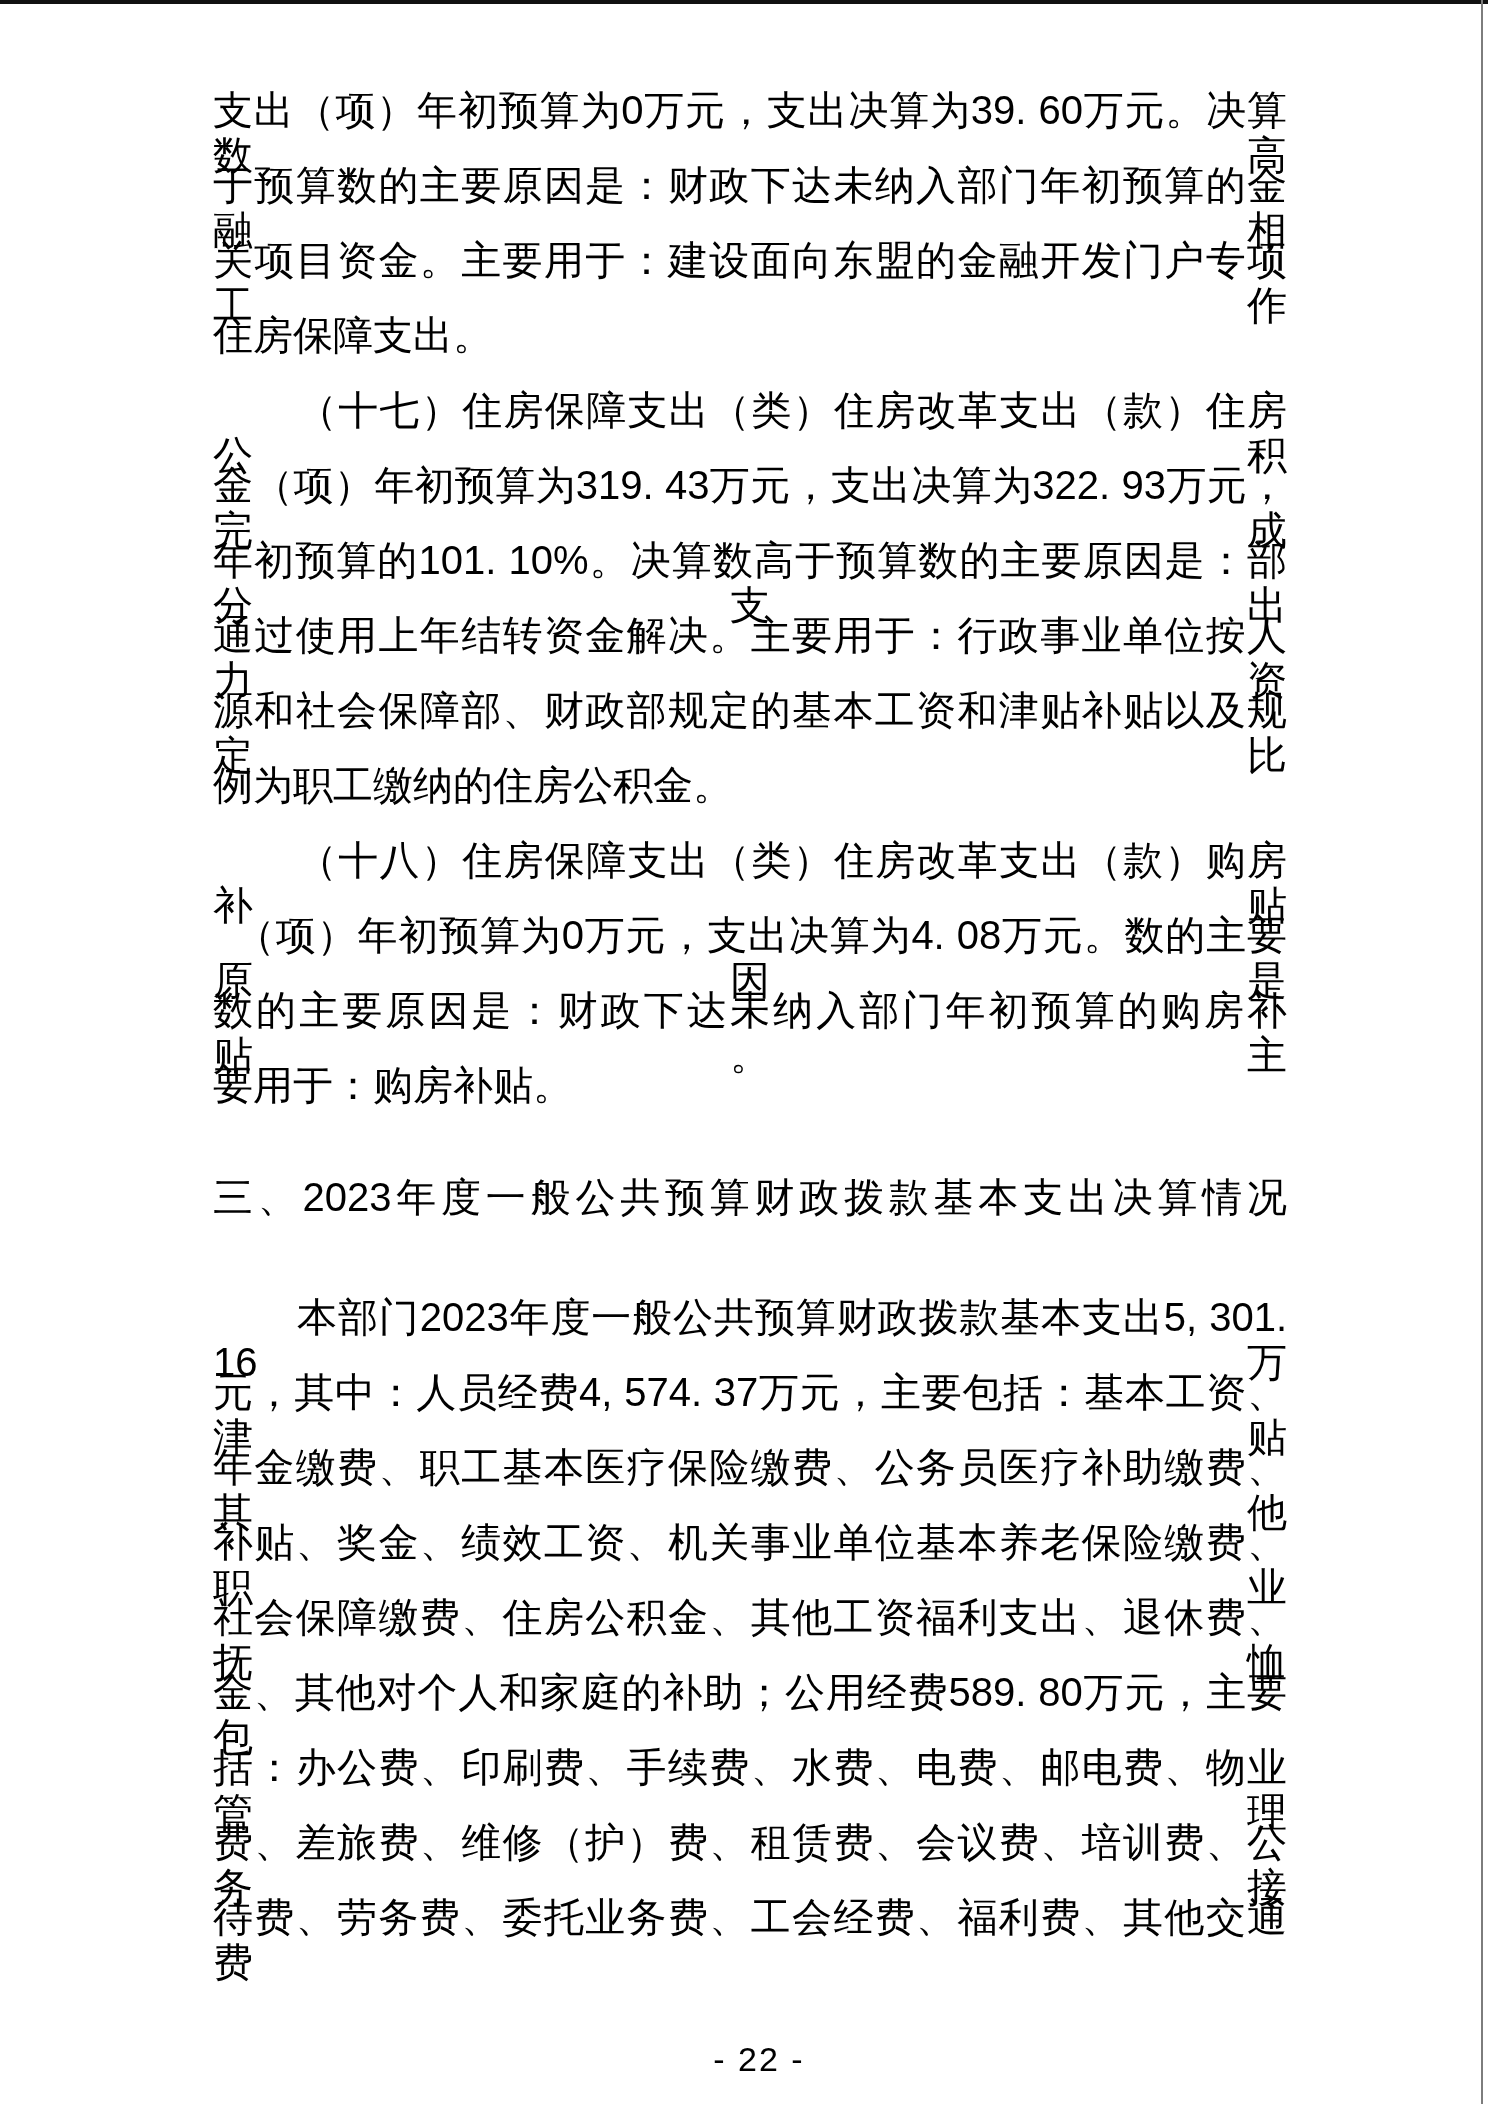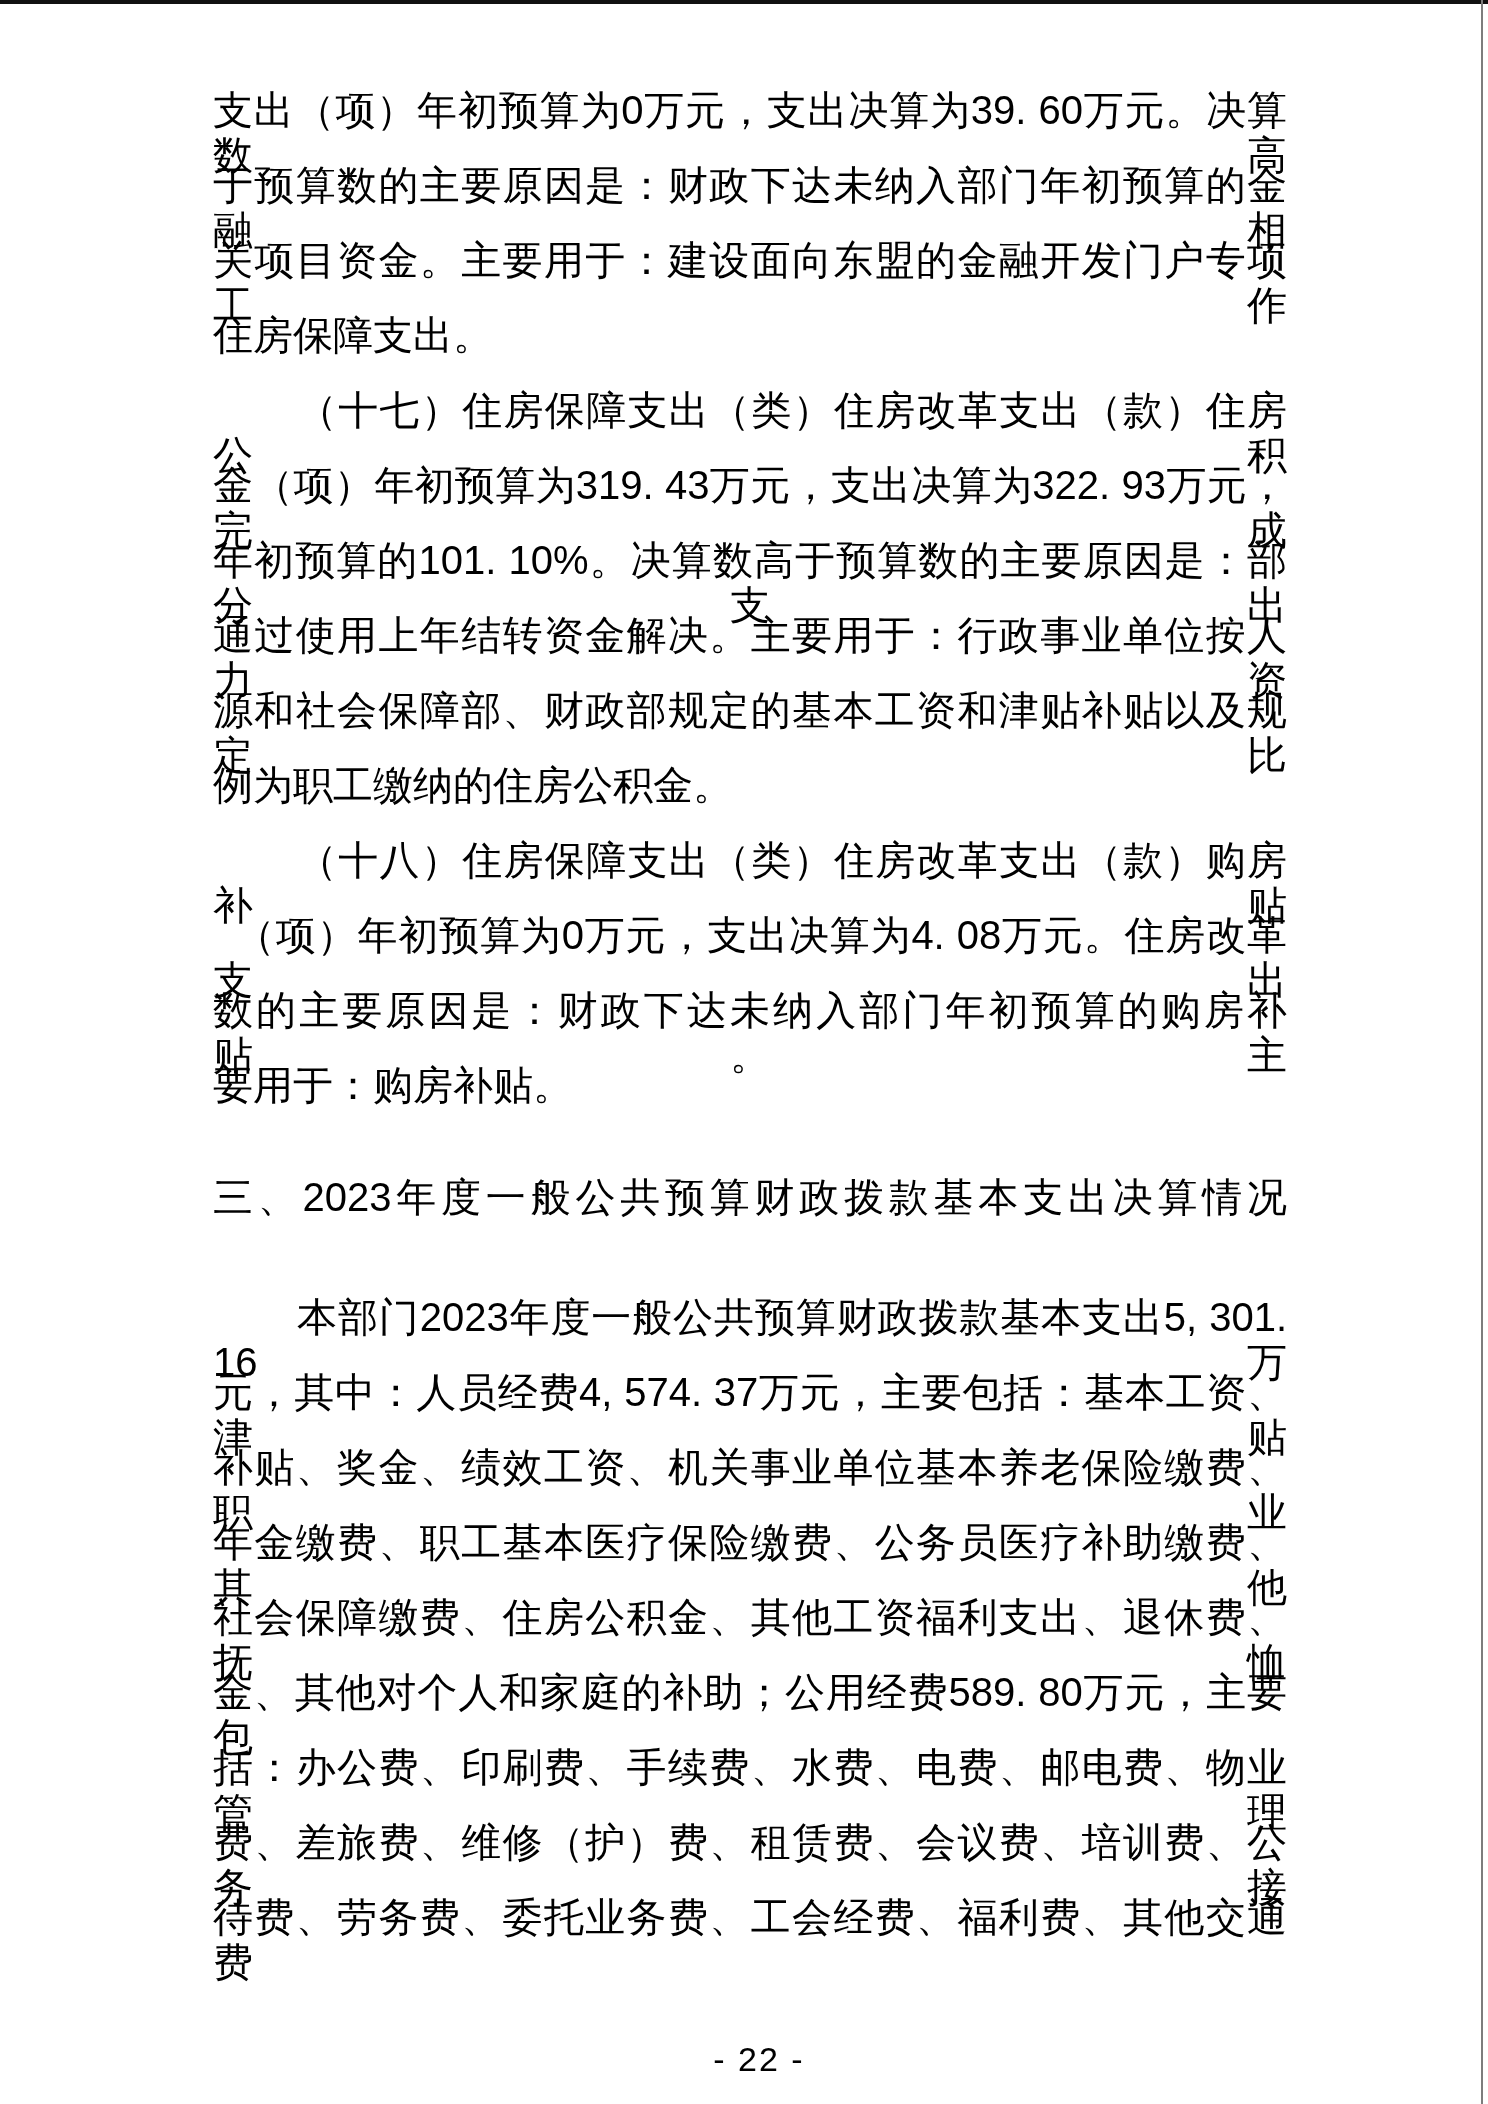--- a/index.html
+++ b/index.html
@@ -81,28 +81,28 @@
     <div class="line">于预算数的主要原因是：财政下达未纳入部门年初预算的金融相</div>
     <div class="line">关项目资金。主要用于：建设面向东盟的金融开发门户专项工作</div>
     <div class="line para-end">住房保障支出。</div>
     <div class="line para-start">（十七）住房保障支出（类）住房改革支出（款）住房公积</div>
     <div class="line">金（项）年初预算为319. 43万元，支出决算为322. 93万元，完成</div>
     <div class="line">年初预算的101. 10%。决算数高于预算数的主要原因是：部分支出</div>
     <div class="line">通过使用上年结转资金解决。主要用于：行政事业单位按人力资</div>
     <div class="line">源和社会保障部、财政部规定的基本工资和津贴补贴以及规定比</div>
     <div class="line para-end">例为职工缴纳的住房公积金。</div>
     <div class="line para-start">（十八）住房保障支出（类）住房改革支出（款）购房补贴</div>
-    <div class="line half-indent">（项）年初预算为0万元，支出决算为4. 08万元。住房改革支出</div>
+    <div class="line half-indent">（项）年初预算为0万元，支出决算为4. 08万元。数的主要原因是</div>
     <div class="line">数的主要原因是：财政下达未纳入部门年初预算的购房补贴。主</div>
     <div class="line para-end">要用于：购房补贴。</div>
     <div class="line heading">三、2023年度一般公共预算财政拨款基本支出决算情况</div>
     <div class="line para-start">本部门2023年度一般公共预算财政拨款基本支出5, 301. 16万</div>
     <div class="line">元，其中：人员经费4, 574. 37万元，主要包括：基本工资、津贴</div>
+    <div class="line">年金缴费、职工基本医疗保险缴费、公务员医疗补助缴费、其他</div>
     <div class="line">补贴、奖金、绩效工资、机关事业单位基本养老保险缴费、职业</div>
-    <div class="line">年金缴费、职工基本医疗保险缴费、公务员医疗补助缴费、其他</div>
     <div class="line">社会保障缴费、住房公积金、其他工资福利支出、退休费、抚恤</div>
     <div class="line">金、其他对个人和家庭的补助；公用经费589. 80万元，主要包</div>
     <div class="line">括：办公费、印刷费、手续费、水费、电费、邮电费、物业管理</div>
     <div class="line">费、差旅费、维修（护）费、租赁费、会议费、培训费、公务接</div>
     <div class="line">待费、劳务费、委托业务费、工会经费、福利费、其他交通费</div>
   </div>
 
 <div class="page-number">- 22 -</div>
 
 </body></html>

